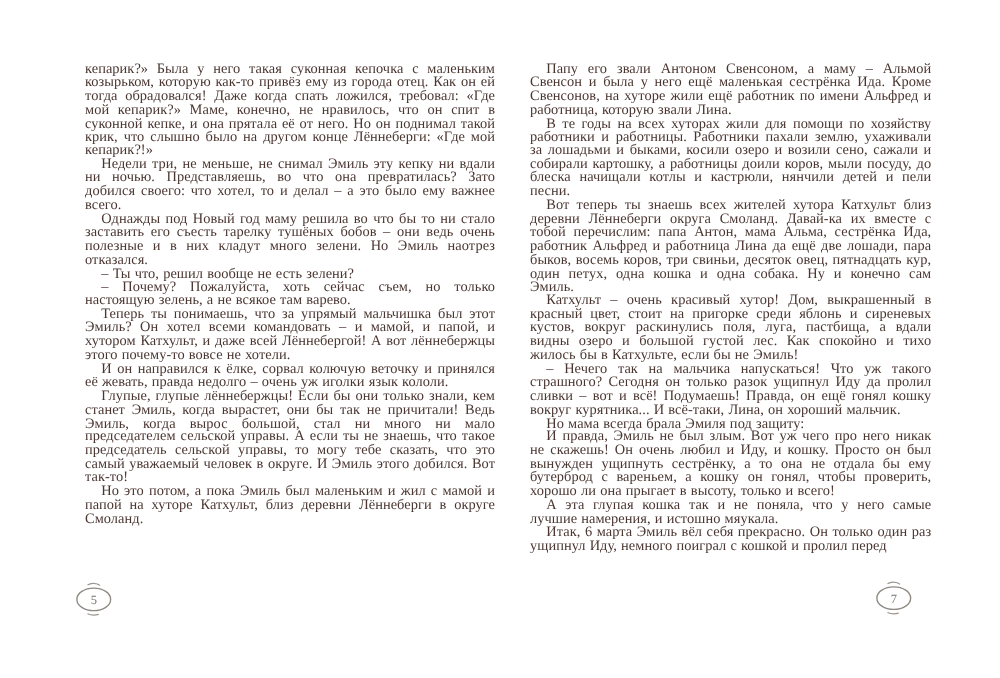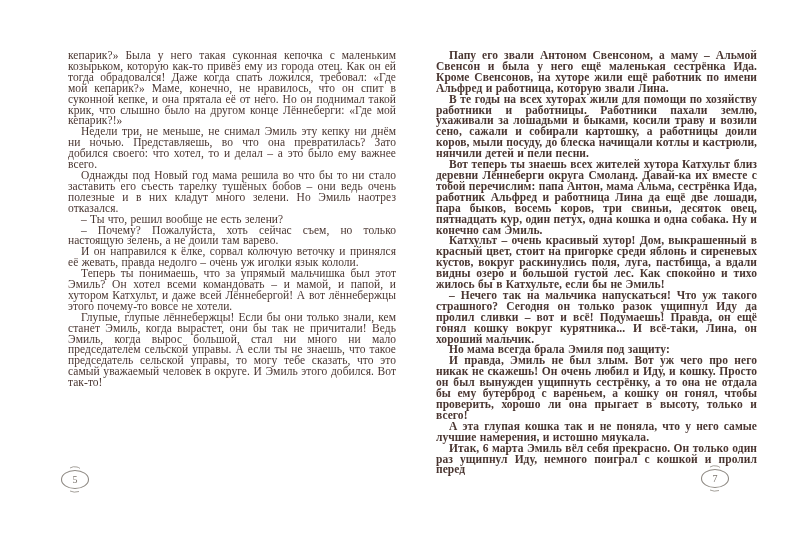--- a/index.html
+++ b/index.html
@@ -14,21 +14,21 @@
     background: #ffffff;
     overflow: hidden;
     font-family: "Liberation Serif", "DejaVu Serif", serif;
     padding-left: 12px;
   }
   .page {
     position: absolute;
     top: 50px;
   }
   .page-left  { left: 68px;  width: 328px; }
-  .page-right { left: 436px; width: 321px; font-weight: bold; }
+  .page-right { left: 424px; width: 321px; }
   .page p {
     margin: 0;
     padding: 0;
     font-size: 11.5px;
     line-height: 10.9px;
     color: #4a3631;
     text-align: justify;
     word-spacing: 0.4px;
     letter-spacing: 0.05px;
   }
@@ -47,32 +47,33 @@
     fill: #7a736c;
   }
 </style>
 </head>
 <body>
 
 <div class="book-spread">
 
   <div class="page page-left">
     <p>кепарик?» Была у него такая суконная кепочка с маленьким козырьком, которую как-то привёз ему из города отец. Как он ей тогда обрадовался! Даже когда спать ложился, требовал: «Где мой кепарик?» Маме, конечно, не нравилось, что он спит в суконной кепке, и она прятала её от него. Но он поднимал такой крик, что слышно было на другом конце Лённеберги: «Где мой кепарик?!»</p>
-    <p class="indent">Недели три, не меньше, не снимал Эмиль эту кепку ни днём ни ночью. Представляешь, во что она превратилась? Зато добился своего: что хотел, то и делал – а это было ему важнее всего.</p>
-    <p class="indent">Однажды под Новый год мама решила во что бы то ни стало заставить его съесть тарелку тушёных бобов – они ведь очень полезные и в них кладут много зелени. Но Эмиль наотрез отказался.</p>
+    <p class="indent">Недели три, не меньше, не снимал Эмиль эту кепку ни вдали ни ночью. Представляешь, во что она превратилась? Зато добился своего: что хотел, то и делал – а это было ему важнее всего.</p>
+    <p class="indent">Однажды под Новый год маму решила во что бы то ни стало заставить его съесть тарелку тушёных бобов – они ведь очень полезные и в них кладут много зелени. Но Эмиль наотрез отказался.</p>
     <p class="indent">– Ты что, решил вообще не есть зелени?</p>
-    <p class="indent">– Почему? Пожалуйста, хоть сейчас съем, но только настоящую зелень, а не доили там варево.</p>
+    <p class="indent">– Почему? Пожалуйста, хоть сейчас съем, но только настоящую зелень, а не всякое там варево.</p>
+    <p class="indent">Теперь ты понимаешь, что за упрямый мальчишка был этот Эмиль? Он хотел всеми командовать – и мамой, и папой, и хутором Катхульт, и даже всей Лённебергой! А вот лённебержцы этого почему-то вовсе не хотели.</p>
     <p class="indent">И он направился к ёлке, сорвал колючую веточку и принялся её жевать, правда недолго – очень уж иголки язык кололи.</p>
-    <p class="indent">Теперь ты понимаешь, что за упрямый мальчишка был этот Эмиль? Он хотел всеми командовать – и мамой, и папой, и хутором Катхульт, и даже всей Лённебергой! А вот лённебержцы этого почему-то вовсе не хотели.</p>
     <p class="indent">Глупые, глупые лённебержцы! Если бы они только знали, кем станет Эмиль, когда вырастет, они бы так не причитали! Ведь Эмиль, когда вырос большой, стал ни много ни мало председателем сельской управы. А если ты не знаешь, что такое председатель сельской управы, то могу тебе сказать, что это самый уважаемый человек в округе. И Эмиль этого добился. Вот так-то!</p>
+    <p class="indent">Но это потом, а пока Эмиль был маленьким и жил с мамой и папой на хуторе Катхульт, близ деревни Лённеберги в округе Смоланд.</p>
   </div>
 
   <div class="page page-right">
     <p class="indent">Папу его звали Антоном Свенсоном, а маму – Альмой Свенсон и была у него ещё маленькая сестрёнка Ида. Кроме Свенсонов, на хуторе жили ещё работник по имени Альфред и работница, которую звали Лина.</p>
-    <p class="indent">В те годы на всех хуторах жили для помощи по хозяйству работники и работницы. Работники пахали землю, ухаживали за лошадьми и быками, косили траву и возили сено, сажали и собирали картошку, а работницы доили коров, мыли посуду, до блеска начищали котлы и кастрюли, нянчили детей и пели песни.</p>
+    <p class="indent">В те годы на всех хуторах жили для помощи по хозяйству работники и работницы. Работники пахали землю, ухаживали за лошадьми и быками, косили озеро и возили сено, сажали и собирали картошку, а работницы доили коров, мыли посуду, до блеска начищали котлы и кастрюли, нянчили детей и пели песни.</p>
     <p class="indent">Вот теперь ты знаешь всех жителей хутора Катхульт близ деревни Лённеберги округа Смоланд. Давай-ка их вместе с тобой перечислим: папа Антон, мама Альма, сестрёнка Ида, работник Альфред и работница Лина да ещё две лошади, пара быков, восемь коров, три свиньи, десяток овец, пятнадцать кур, один петух, одна кошка и одна собака. Ну и конечно сам Эмиль.</p>
     <p class="indent">Катхульт – очень красивый хутор! Дом, выкрашенный в красный цвет, стоит на пригорке среди яблонь и сиреневых кустов, вокруг раскинулись поля, луга, пастбища, а вдали видны озеро и большой густой лес. Как спокойно и тихо жилось бы в Катхульте, если бы не Эмиль!</p>
     <p class="indent">– Нечего так на мальчика напускаться! Что уж такого страшного? Сегодня он только разок ущипнул Иду да пролил сливки – вот и всё! Подумаешь! Правда, он ещё гонял кошку вокруг курятника... И всё-таки, Лина, он хороший мальчик.</p>
     <p class="indent">Но мама всегда брала Эмиля под защиту:</p>
     <p class="indent">И правда, Эмиль не был злым. Вот уж чего про него никак не скажешь! Он очень любил и Иду, и кошку. Просто он был вынужден ущипнуть сестрёнку, а то она не отдала бы ему бутерброд с вареньем, а кошку он гонял, чтобы проверить, хорошо ли она прыгает в высоту, только и всего!</p>
     <p class="indent">А эта глупая кошка так и не поняла, что у него самые лучшие намерения, и истошно мяукала.</p>
     <p class="indent">Итак, 6 марта Эмиль вёл себя прекрасно. Он только один раз ущипнул Иду, немного поиграл с кошкой и пролил перед</p>
   </div>
 
   <div class="page-number-ornament ornament-left">

